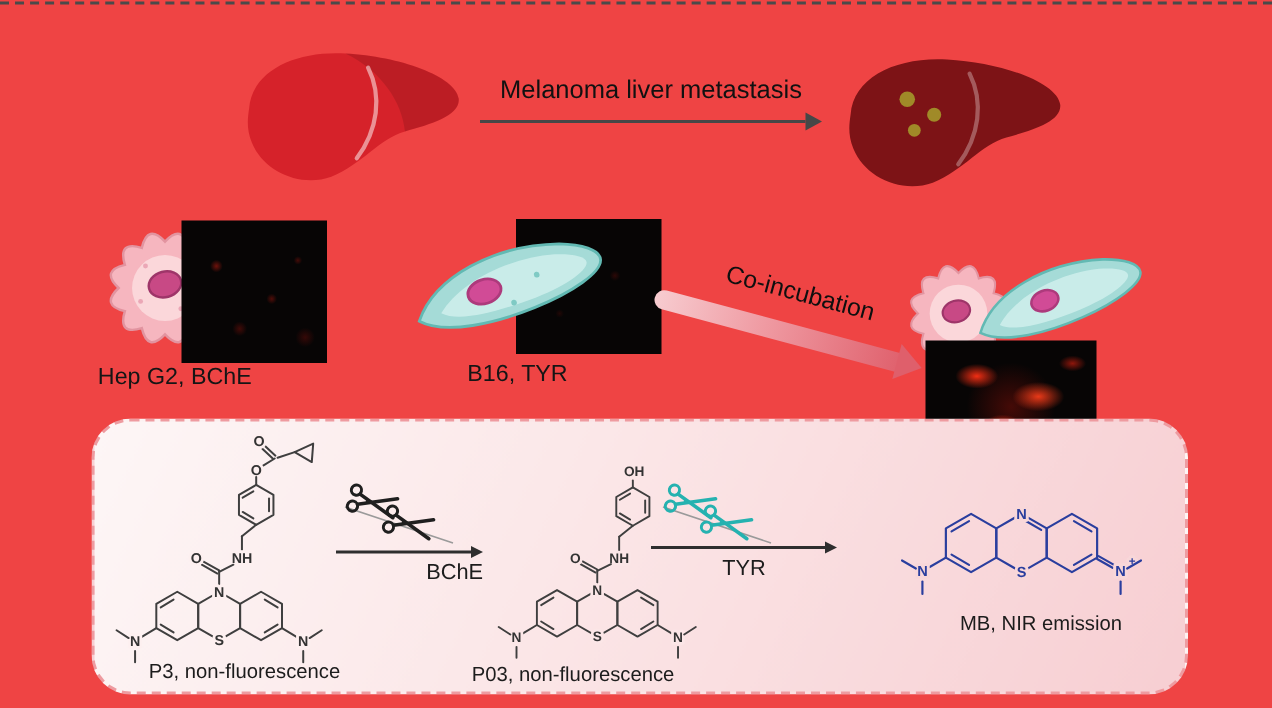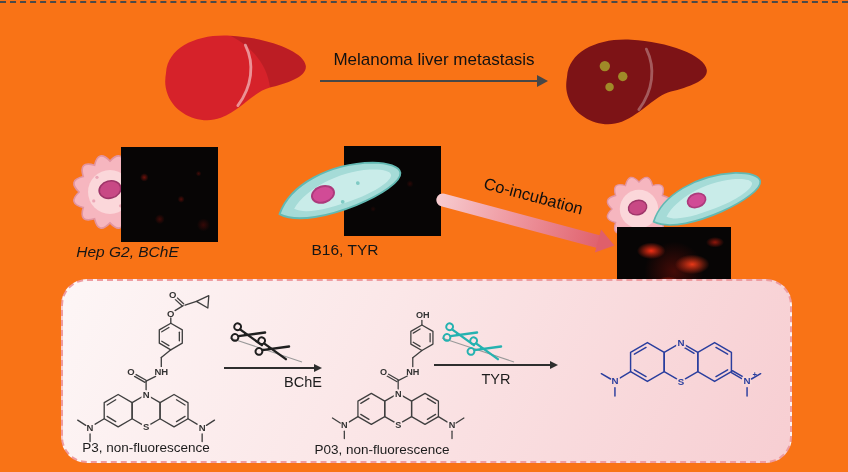--- a/index.html
+++ b/index.html
@@ -1,17 +1,17 @@
 <!DOCTYPE html>
 <html><head>
 <meta charset="utf-8">
 <style>
   html,body{margin:0;padding:0;}
   body{font-family:"Liberation Sans",sans-serif;background:#bfbfbf;}
-  .figure{position:relative;width:848px;height:472px;background:#f97316;overflow:hidden;}
+  .figure{position:relative;width:848px;height:472px;background:#ef4444;overflow:hidden;}
   .abs{position:absolute;}
   .top-dash{position:absolute;left:0;top:1px;width:100%;border-top:2px dashed #4a4a4a;}
   .lbl{color:#151515;}
   .cell-lbl{font-size:15.5px;text-align:center;}
   .cap{font-size:13.5px;text-align:center;color:#1c1c1c;}
   .enz{font-size:14.5px;text-align:center;color:#1c1c1c;}
 
   
   .arrow-row{display:flex;align-items:center;}
   .shaft{flex:1;height:2.4px;background:#474747;}
@@ -101,21 +101,21 @@
     <circle cx="50" cy="50" r="27" fill="#fbd7da"></circle>
     <circle cx="30" cy="61" r="2" fill="#eba7b6"></circle>
     <circle cx="68" cy="35" r="2" fill="#eba7b6"></circle>
     <circle cx="63" cy="67" r="2" fill="#eba7b6"></circle>
     <circle cx="34" cy="32" r="2" fill="#eba7b6"></circle>
     <ellipse cx="50" cy="47" rx="13.5" ry="10.5" fill="#c84985" stroke="#9e3569" stroke-width="2" transform="rotate(-15 50 47)"></ellipse>
   </svg>
 
   <div class="abs micro m1" style="left:121px;top:147px;width:97px;height:95px;"></div>
 
-  <div class="abs lbl cell-lbl" style="left:55px;top:243px;width:145px;font-style:italic;">Hep G2, BChE</div>
+  <div class="abs lbl cell-lbl" style="left:44px;top:243px;width:145px;">Hep G2, BChE</div>
 
   <div class="abs micro m2" style="left:344px;top:146px;width:97px;height:90px;"></div>
 
   <svg class="abs" style="left:274px;top:154px;transform:rotate(-6deg);" width="132" height="80" viewBox="0 0 140 75">
     <path d="M4,52 C18,22 62,4 108,8 C124,10 136,15 136,22 C136,31 114,43 86,51 C58,59 22,64 4,52 Z" fill="#a5dbd7" stroke="#62b9b3" stroke-width="2"></path>
     <path d="M20,48 C35,28 70,14 104,15 C118,16 126,19 126,23 C126,29 108,39 84,45 C60,51 32,56 20,48 Z" fill="#cfeeec" opacity="0.85"></path>
     <circle cx="90" cy="28" r="2" fill="#7fcac4"></circle>
     <circle cx="72" cy="46" r="2" fill="#7fcac4"></circle>
     <ellipse cx="52" cy="36" rx="12" ry="8.5" fill="#d14b96" stroke="#ad3a7c" stroke-width="2" transform="rotate(-12 52 36)"></ellipse>
   </svg>
@@ -183,21 +183,21 @@
 
       <line x1="33.9" y1="136.5" x2="24" y2="142.5" class="bond"></line>
       <text x="19" y="149" class="atom">N</text>
       <line x1="14.5" y1="143.5" x2="6" y2="138" class="bond"></line>
       <line x1="19" y1="152.5" x2="19" y2="160.5" class="bond"></line>
       <line x1="122.1" y1="136.5" x2="132" y2="142.5" class="bond"></line>
       <text x="137" y="149" class="atom">N</text>
       <line x1="141.5" y1="143.5" x2="150" y2="138" class="bond"></line>
       <line x1="137" y1="152.5" x2="137" y2="160.5" class="bond"></line>
     </svg>
-    <div class="abs cap" style="left:3px;top:159px;width:160px;">P3, non-fluorescence</div>
+    <div class="abs cap" style="left:20px;top:159px;width:160px;">P3, non-fluorescence</div>
 
     <svg class="abs" style="left:165px;top:41px;" width="76" height="48" viewBox="0 0 76 48">
       <line class="cutline" x1="2" y1="16" x2="74" y2="40"></line>
       <g class="sc sc-dark" transform="translate(4,2) rotate(14 10 10)">
         <circle cx="4" cy="4" r="3.4"></circle>
           <circle cx="4" cy="15" r="3.4"></circle>
         <line x1="7" y1="6" x2="32" y2="16"></line>
           <line x1="7" y1="13" x2="32" y2="3"></line>
         <circle class="pivot" cx="13" cy="9.5" r="1.2"></circle>
       </g>
@@ -288,15 +288,16 @@
       <text x="37" y="68" class="atom atomb">N</text>
       <line x1="32.5" y1="62.5" x2="23" y2="57" class="bond-b"></line>
       <line x1="37" y1="71.5" x2="37" y2="80" class="bond-b"></line>
       <line x1="156.9" y1="56" x2="167.5" y2="62" class="bond-b"></line>
       <line x1="157.9" y1="54" x2="168.5" y2="60" class="bond-b"></line>
       <text x="173" y="68" class="atom atomb">N</text>
       <text x="181" y="60" class="atom atomb plus">+</text>
       <line x1="177.5" y1="62.5" x2="187" y2="57" class="bond-b"></line>
       <line x1="173" y1="71.5" x2="173" y2="80" class="bond-b"></line>
     </svg>
+    <div class="abs cap" style="left:546px;top:127px;width:170px;">MB, NIR emission</div>
 
   </div>
 </div>
 
 </body></html>

